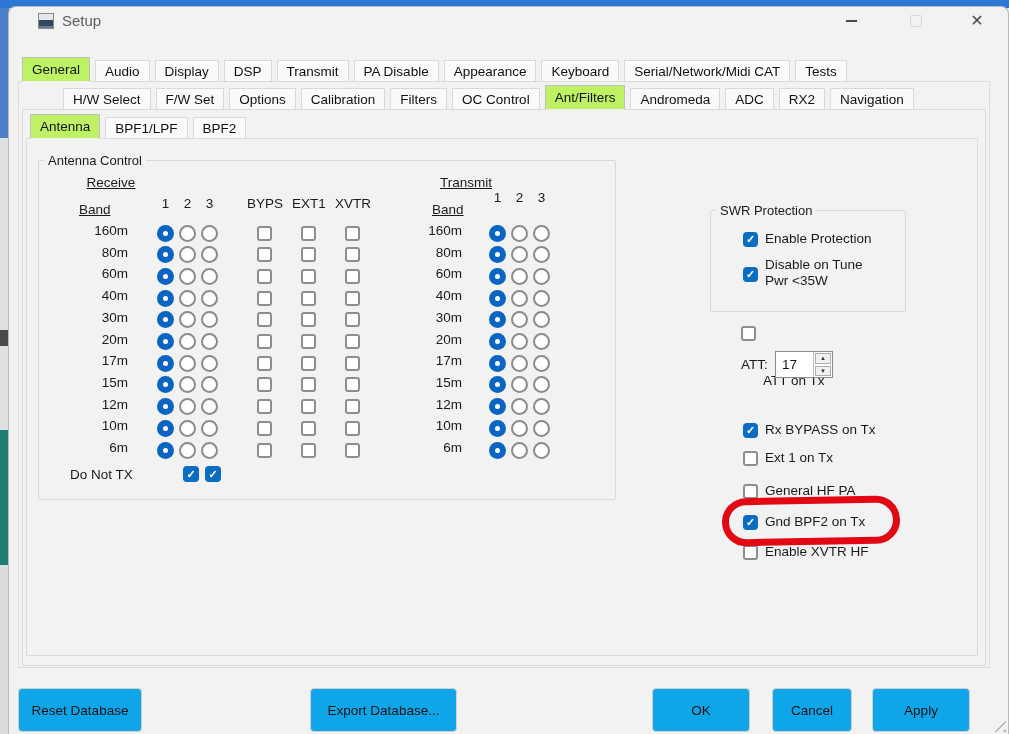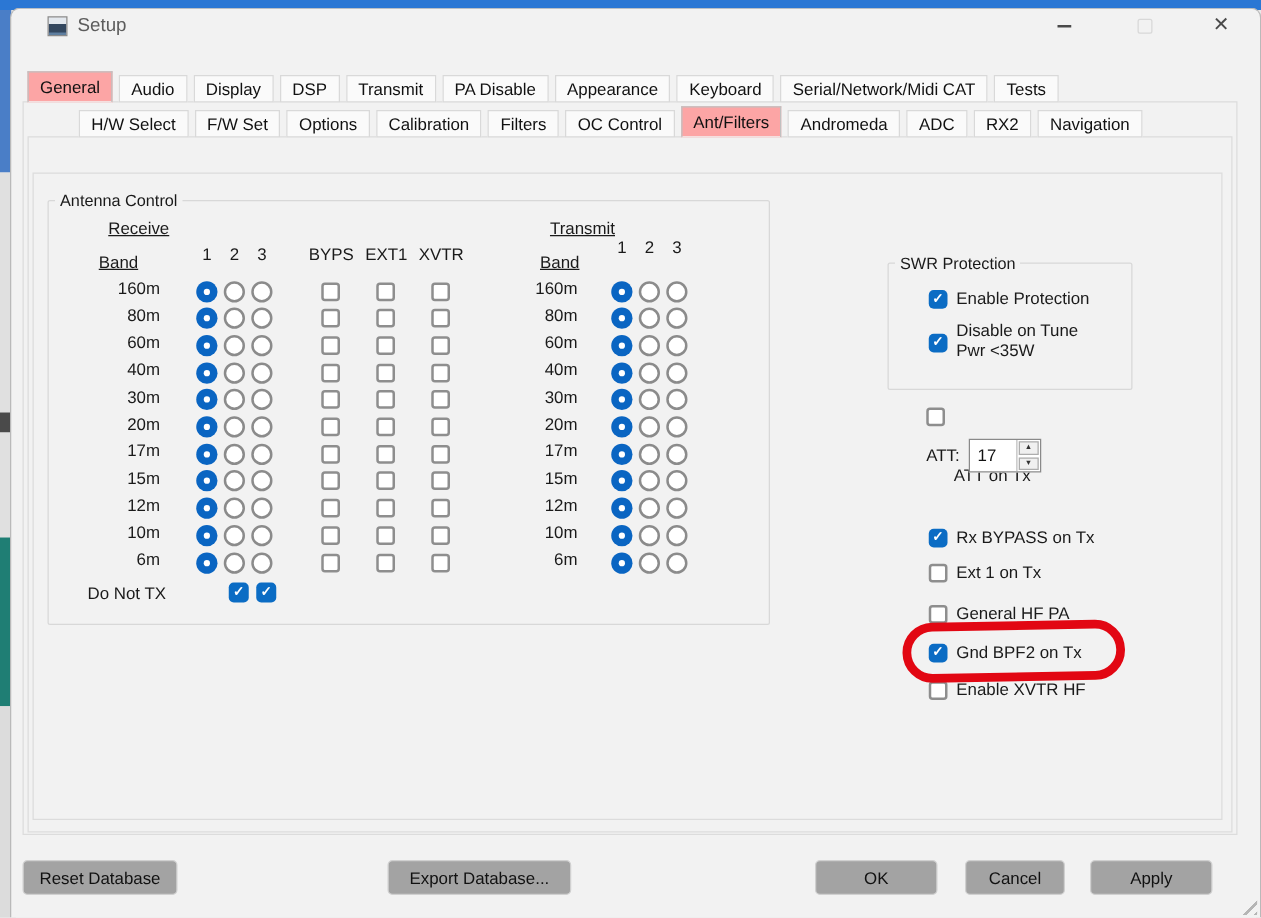--- a/index.html
+++ b/index.html
@@ -30,21 +30,21 @@
   .wbtn { position:absolute; top:10px; width:30px; height:22px; display:flex; align-items:center; justify-content:center; }
   .min-glyph { width:11px; height:2px; background:#4a4a4a; }
   .max-glyph { width:12px; height:12px; border:1px solid #d8d8d8; border-radius:2px; }
   .close-glyph { font-size:16px; color:#4a4a4a; line-height:1; }
 
   
   .tabrow { position:absolute; display:flex; align-items:flex-end; }
   .tab { height:22px; line-height:21px; padding:0 9px; margin-right:5px;
     background:#fafafa; border:1px solid #d9d9d9; font-size:13.5px; color:#111;
     white-space:nowrap; }
-  .tab.selected { height:25px; line-height:24px; background:#fca5a5; border-color:#c0c0c0;
+  .tab.selected { height:25px; line-height:24px; background:#bef264; border-color:#c0c0c0;
     border-bottom-color:#f2f2f2; position:relative; z-index:3; }
 
   .pagebox { position:absolute; border:1px solid #dcdcdc; background:#f2f2f2; }
 
   
   .groupbox { position:absolute; border:1px solid #d8d8d8; border-radius:2px; }
   .grouplabel { position:absolute; background:#f2f2f2; padding:0 4px; font-size:13px; color:#1a1a1a; white-space:nowrap; }
 
   
   .radio { position:absolute; width:17px; height:17px; border-radius:50%;
@@ -62,21 +62,21 @@
 
   
   .spinner { position:absolute; left:775px; top:351px; width:58px; height:27px;
     border:1px solid #8a8a8a; background:#fff; display:flex; }
   .spin-val { width:38px; font-size:13.5px; color:#111; line-height:25px; padding-left:6px; }
   .spin-btns { width:20px; border-left:1px solid #bdbdbd; display:flex; flex-direction:column; }
   .spin-b { flex:1; background:#f0f0f0; border:1px solid #adadad; margin:1px; display:flex;
     align-items:center; justify-content:center; font-size:6px; color:#333; line-height:1; }
 
   
-  .btn { position:absolute; top:688px; height:28px; background:#a3a3a3;
+  .btn { position:absolute; top:688px; height:44px; background:#0ea5e9;
     border:1px solid #d0d0d0; border-radius:4px; font-size:13.5px; color:#111;
     display:flex; align-items:center; justify-content:center; white-space:nowrap; }
 
   
   .red-circle { position:absolute; left:722px; top:497px; width:178px; height:48px;
     border:7px solid #e20713; border-radius:30px; transform:rotate(-1deg); z-index:5; }
 
   .grip { position:absolute; left:993px; top:719px; width:13px; height:13px;
     background:repeating-linear-gradient(135deg, transparent 0 4px, #b5b5b5 4px 6px); 
     clip-path:polygon(100% 0, 100% 100%, 0 100%); }
@@ -129,20 +129,25 @@
       <div class="tab">F/W Set</div>
       <div class="tab">Options</div>
       <div class="tab">Calibration</div>
       <div class="tab">Filters</div>
       <div class="tab">OC Control</div>
       <div class="tab selected">Ant/Filters</div>
       <div class="tab">Andromeda</div>
       <div class="tab">ADC</div>
       <div class="tab">RX2</div>
       <div class="tab">Navigation</div>
+    </div>
+  <div class="tabrow" id="tabrow3" style="left:30px;top:115px;height:24px;">
+      <div class="tab selected">Antenna</div>
+      <div class="tab">BPF1/LPF</div>
+      <div class="tab">BPF2</div>
     </div>
 
   <div class="groupbox" style="left:38px;top:160px;width:578px;height:340px;"></div>
   <div class="grouplabel" style="left:44px;top:153px;">Antenna Control</div>
 
   <div class="abs txt under ctr" style="left:80px;top:175px;width:62px;">Receive</div>
   <div class="abs txt under" style="left:79px;top:202px;">Band</div>
   <div class="abs txt ctr" style="left:157px;top:196px;width:17px;">1</div>
   <div class="abs txt ctr" style="left:179px;top:196px;width:17px;">2</div>
   <div class="abs txt ctr" style="left:201px;top:196px;width:17px;">3</div>

